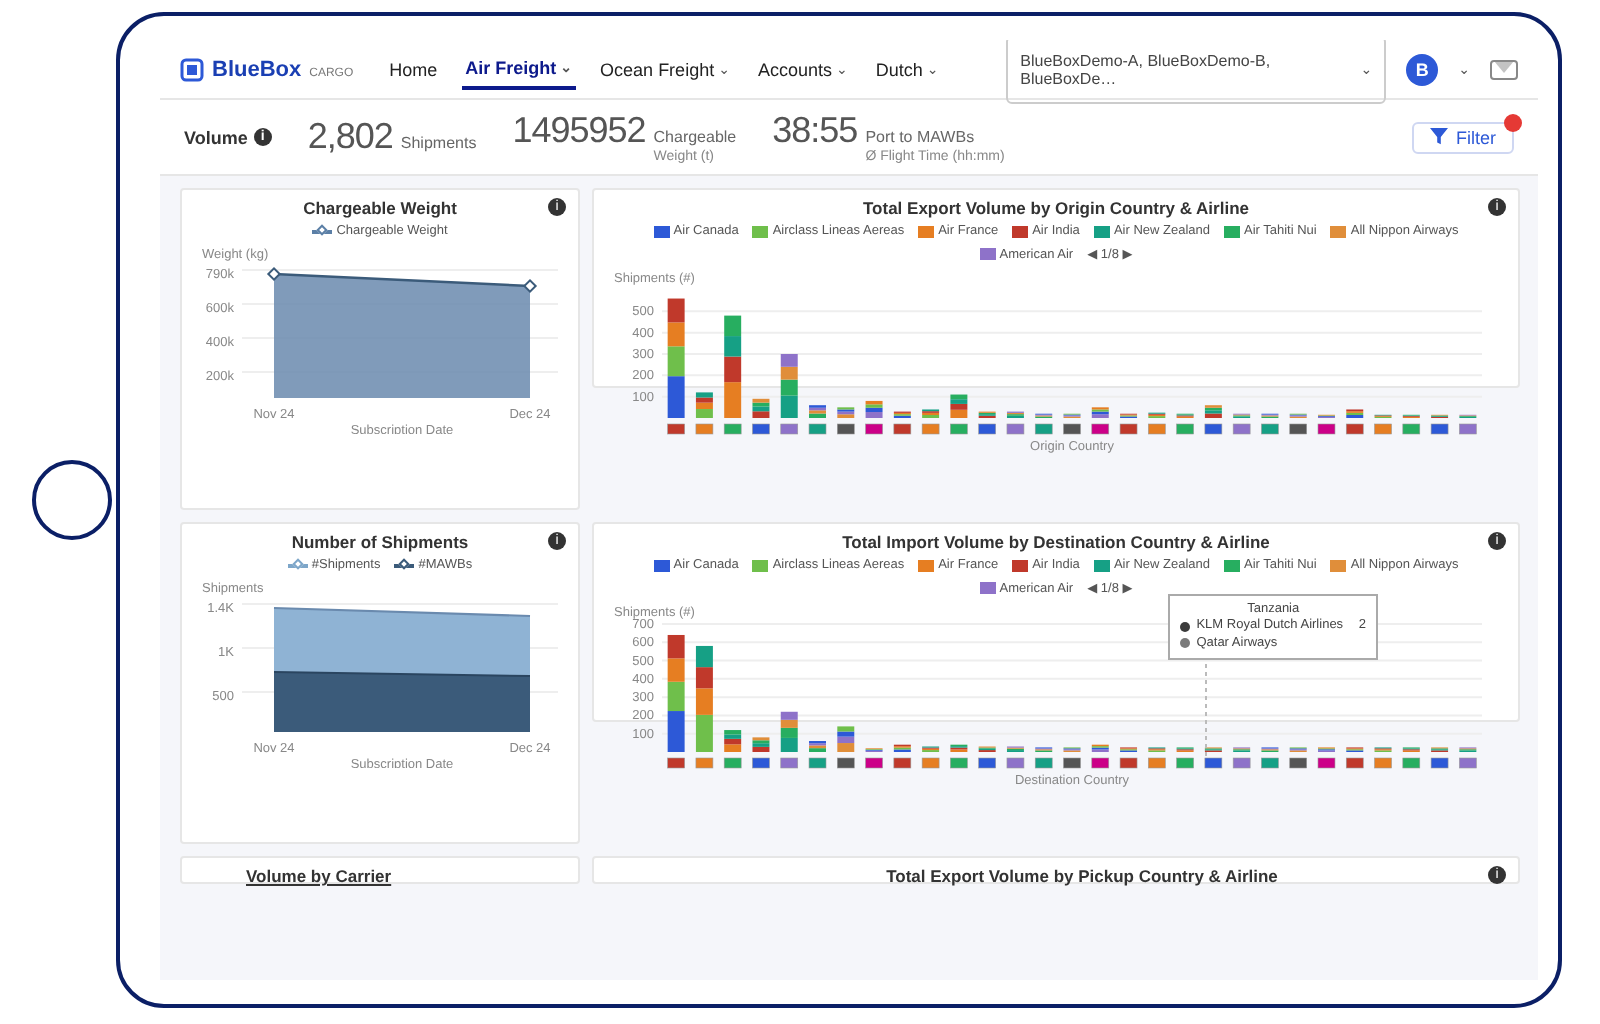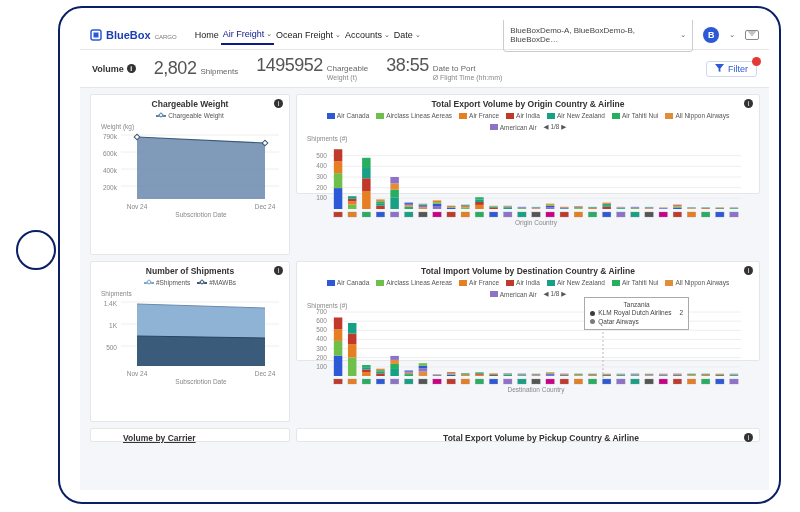--- a/index.html
+++ b/index.html
@@ -4,23 +4,23 @@
 <style>
   * { box-sizing: border-box; margin: 0; padding: 0; }
   body { font-family: -apple-system, "Segoe UI", Arial, sans-serif; background: #fff; width: 800px; height: 512px; overflow: hidden; }
   .tablet { position: absolute; left: 58px; top: 6px; width: 723px; height: 498px; border: 2px solid #0b1f66; border-radius: 24px; background: #fff; overflow: hidden; }
   .home-btn { position: absolute; left: 16px; top: 230px; width: 40px; height: 40px; border: 2px solid #0b1f66; border-radius: 50%; background: #fff; }
   .screen { position: absolute; left: 20px; top: 12px; right: 10px; bottom: 12px; background: #f5f6fa; overflow: hidden; font-size: 9px; color: #333; }
 
   .topbar { height: 30px; background: #fff; display: flex; align-items: center; padding: 0 10px; gap: 10px; border-bottom: 1px solid #e6e6e6; }
   .logo { display: flex; align-items: center; gap: 4px; font-weight: 700; color: #1a3fb3; font-size: 11px; }
   .logo .cargo { font-size: 6px; color: #777; font-weight: 400; margin-top: 4px; }
-  .nav { display: flex; gap: 0; margin-left: 6px; }
+  .nav { display: flex; gap: 10px; margin-left: 6px; }
   .nav-item { font-size: 9px; color: #222; padding: 4px 2px; cursor: pointer; display: flex; align-items: center; gap: 2px; }
-  .nav-item.active { font-weight: 400; border-bottom: 2px solid #0d1a8c; color: #0d1a8c; }
+  .nav-item.active { font-weight: 700; border-bottom: 2px solid #0d1a8c; color: #0d1a8c; }
   .chev { font-size: 7px; color: #555; }
   .sel { margin-left: auto; border: 1px solid #ccc; border-radius: 3px; height: 34px; padding: 0 6px; display: flex; align-items: center; gap: 6px; font-size: 8px; color: #444; width: 190px; }
   .avatar { width: 16px; height: 16px; border-radius: 50%; background: #2d59d7; color: #fff; font-size: 9px; display: flex; align-items: center; justify-content: center; font-weight: 600; }
   .mail-icon { width: 14px; height: 10px; border: 1px solid #888; border-radius: 2px; position: relative; }
   .mail-icon::after { content: ""; position: absolute; left: 1px; right: 1px; top: 0; height: 5px; border-bottom: 1px solid #888; clip-path: polygon(0 0, 100% 0, 50% 100%); background: #888; opacity: .5; }
 
   .kpibar { height: 38px; background: #fff; border-bottom: 1px solid #e6e6e6; display: flex; align-items: center; padding: 0 12px; gap: 18px; }
   .vol-label { font-size: 9px; font-weight: 700; color: #333; display: flex; align-items: center; gap: 3px; }
   .info-dot { width: 9px; height: 9px; border-radius: 50%; background: #333; color: #fff; font-size: 7px; display: inline-flex; align-items: center; justify-content: center; }
   .kpi { display: flex; align-items: baseline; gap: 4px; }
@@ -75,21 +75,21 @@
           </div>
         <div class="nav-item">
             <span>Ocean Freight</span>
             <span class="chev">⌄</span>
           </div>
         <div class="nav-item">
             <span>Accounts</span>
             <span class="chev">⌄</span>
           </div>
         <div class="nav-item">
-            <span>Date</span>
+            <span>Dutch</span>
             <span class="chev">⌄</span>
           </div>
       </div>
       <div class="sel">
         <span>BlueBoxDemo-A, BlueBoxDemo-B, BlueBoxDe…</span>
         <span class="chev" style="margin-left:auto">⌄</span>
       </div>
       <div class="avatar">
           <span>B</span>
         </div>
@@ -105,21 +105,21 @@
       <div class="kpi">
         <span class="n">2,802</span>
         <span class="l">Shipments</span>
       </div>
       <div class="kpi">
         <span class="n">1495952</span>
         <span class="l"><span>Chargeable</span><br><span class="sub">Weight (t)</span></span>
       </div>
       <div class="kpi">
         <span class="n">38:55</span>
-        <span class="l"><span>Date to Port</span><br><span class="sub">Ø Flight Time (hh:mm)</span></span>
+        <span class="l"><span>Port to MAWBs</span><br><span class="sub">Ø Flight Time (hh:mm)</span></span>
       </div>
       <div class="filter-btn">
         <svg width="9" height="9" viewBox="0 0 10 10">
             <path d="M0 0h10L6 5v4L4 8V5z" fill="#2d59d7"></path>
           </svg>
         <span>Filter</span>
         <span class="badge"></span>
       </div>
     </div>
 

